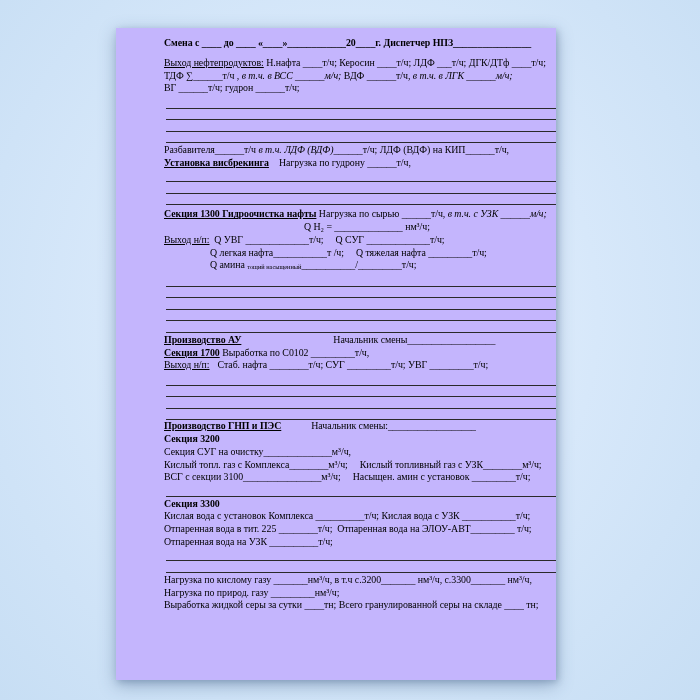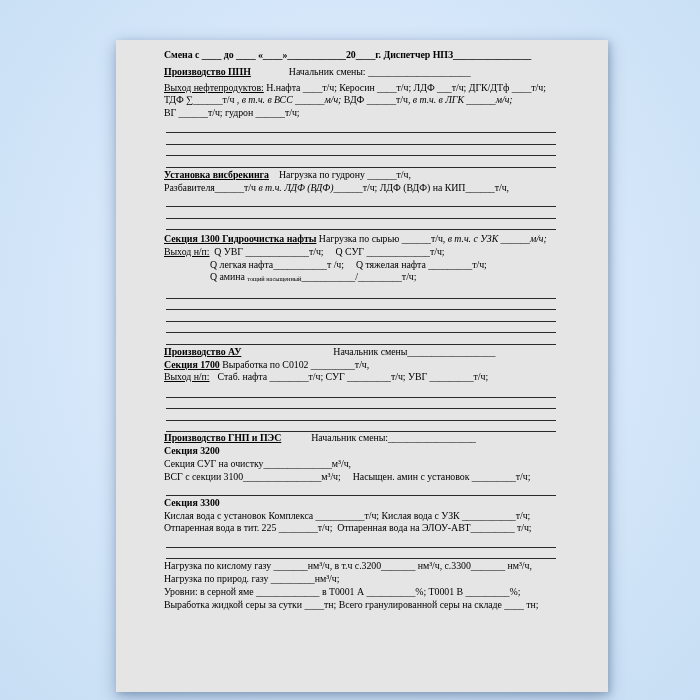--- a/index.html
+++ b/index.html
@@ -2,24 +2,23 @@
 <html><head>
 <meta charset="utf-8">
 <style>
   html,body{margin:0;padding:0;}
   body{
     width:700px;height:700px;overflow:hidden;
     background:radial-gradient(ellipse at 50% 45%, #eaf4fd 0%, #d7e8fa 50%, #c7def4 100%);
     font-family:"Liberation Serif","DejaVu Serif",serif;
   }
   .page{
-    position:absolute;left:116px;top:28px;width:492px;height:652px;
-    background:#e5e5e5;
+    position:absolute;left:116px;top:28px;width:440px;height:652px;
+    background:#c4b5fd;
     box-shadow:0 5px 16px rgba(55,85,125,.40), 2px 2px 6px rgba(55,85,125,.25);
-    margin-top:12px;
   }
   .content{
     position:absolute;left:48px;top:9px;width:392px;height:636px;
     font-size:9.9px;line-height:12.8px;color:#000;letter-spacing:-0.05px;
     overflow:hidden;
   }
   .line{white-space:pre;overflow:hidden;}
   .seg{display:inline;}
   .b{font-weight:bold;}
   .u{text-decoration:underline;}
@@ -28,39 +27,39 @@
   .gap{display:inline-block;height:1px;}
   .rule{height:10.5px;border-bottom:1px solid #2a2a2a;margin-left:2px;}
 </style>
 </head>
 <body>
 
 <div class="page">
   <div class="content">
       <div class="line"><span class="seg b">Смена с ____ до ____ «____»____________20____г. Диспетчер НПЗ________________</span></div>
       <div style="height: 4px;"></div>
-      <div class="line"><span class="seg b u">Производство ППН</span><span class="gap" style="width: 38px;"></span><span class="seg">Начальник смены: _____________________</span></div>
       <div style="height: 3px;"></div>
       <div class="line"><span class="seg u">Выход нефтепродуктов:</span><span class="seg"> Н.нафта ____т/ч; Керосин ____т/ч; ЛДФ ___т/ч; ДГК/ДТф ____т/ч;</span></div>
       <div class="line"><span class="seg">ТДФ ∑______т/ч , </span><span class="seg i">в т.ч. в ВСС</span><span class="seg"> ______</span><span class="seg i">м/ч;</span><span class="seg"> ВДФ ______т/ч, </span><span class="seg i">в т.ч. в ЛГК</span><span class="seg"> ______</span><span class="seg i">м/ч;</span></div>
       <div class="line"><span class="seg">ВГ ______т/ч; гудрон ______т/ч;</span></div>
       <div style="height: 2px;"></div>
       <div class="rule"></div>
       <div class="rule"></div>
       <div class="rule"></div>
       <div class="rule"></div>
       <div style="height: 1px;"></div>
+      <div class="line"><span class="seg">Разбавителя______т/ч </span><span class="seg i">в т.ч. ЛДФ (ВДФ)</span><span class="seg">______т/ч; ЛДФ (ВДФ) на КИП______т/ч,</span></div>
       <div class="line"><span class="seg b u">Установка висбрекинга</span><span class="gap" style="width: 10px;"></span><span class="seg">Нагрузка по гудрону ______т/ч,</span></div>
-      <div class="line"><span class="seg">Разбавителя______т/ч </span><span class="seg i">в т.ч. ЛДФ (ВДФ)</span><span class="seg">______т/ч; ЛДФ (ВДФ) на КИП______т/ч,</span></div>
       <div style="height: 1px;"></div>
       <div class="rule"></div>
       <div class="rule"></div>
       <div class="rule"></div>
       <div style="height: 3px;"></div>
       <div class="line"><span class="seg b u">Секция 1300 Гидроочистка нафты</span><span class="seg"> Нагрузка по сырью ______т/ч, </span><span class="seg i">в т.ч. с УЗК</span><span class="seg"> ______</span><span class="seg i">м/ч;</span></div>
+      <div class="line" style="padding-left: 140px;"><span class="seg">Q H₂ = ______________ нм³/ч;</span></div>
       <div class="line"><span class="seg u">Выход н/п:</span><span class="seg">  Q УВГ _____________т/ч;</span><span class="gap" style="width: 12px;"></span><span class="seg">Q СУГ _____________т/ч;</span></div>
       <div class="line" style="padding-left: 46px;"><span class="seg">Q легкая нафта___________т /ч;</span><span class="gap" style="width: 12px;"></span><span class="seg">Q тяжелая нафта _________т/ч;</span></div>
       <div class="line" style="padding-left: 46px;"><span class="seg">Q амина </span><span class="seg sm">тощий насыщенный</span><span class="seg">___________/_________т/ч;</span></div>
       <div style="height: 1px;"></div>
       <div class="rule"></div>
       <div class="rule"></div>
       <div class="rule"></div>
       <div class="rule"></div>
       <div class="rule"></div>
       <div style="height: 1px;"></div>
@@ -68,29 +67,30 @@
       <div class="line"><span class="seg b u">Секция 1700</span><span class="seg"> Выработка по С0102 _________т/ч,</span></div>
       <div class="line"><span class="seg u">Выход н/п:</span><span class="gap" style="width: 8px;"></span><span class="seg">Стаб. нафта ________т/ч; СУГ _________т/ч; УВГ _________т/ч;</span></div>
       <div style="height: 2px;"></div>
       <div class="rule"></div>
       <div class="rule"></div>
       <div class="rule"></div>
       <div class="rule"></div>
       <div class="line"><span class="seg b u">Производство ГНП и ПЭС</span><span class="gap" style="width: 30px;"></span><span class="seg">Начальник смены:__________________</span></div>
       <div class="line"><span class="seg b">Секция 3200</span></div>
       <div class="line"><span class="seg">Секция СУГ на очистку______________м³/ч,</span></div>
+      <div class="line"><span class="seg">Кислый топл. газ с Комплекса________м³/ч;</span><span class="gap" style="width: 12px;"></span><span class="seg">Кислый топливный газ с УЗК________м³/ч;</span></div>
       <div class="line"><span class="seg">ВСГ с секции 3100________________м³/ч;</span><span class="gap" style="width: 12px;"></span><span class="seg">Насыщен. амин с установок _________т/ч;</span></div>
       <div style="height: 1px;"></div>
       <div class="rule"></div>
       <div style="height: 1px;"></div>
       <div class="line"><span class="seg b">Секция 3300</span></div>
       <div class="line"><span class="seg">Кислая вода с установок Комплекса __________т/ч; Кислая вода с УЗК ___________т/ч;</span></div>
       <div class="line"><span class="seg">Отпаренная вода в тит. 225 ________т/ч;  Отпаренная вода на ЭЛОУ-АВТ_________ т/ч;</span></div>
+      <div class="line"><span class="seg">Отпаренная вода на УЗК __________т/ч;</span></div>
       <div style="height: 1px;"></div>
       <div class="rule"></div>
       <div class="rule"></div>
       <div style="height: 1px;"></div>
       <div class="line"><span class="seg">Нагрузка по кислому газу _______нм³/ч, в т.ч с.3200_______ нм³/ч, с.3300_______ нм³/ч,</span></div>
       <div class="line"><span class="seg">Нагрузка по природ. газу _________нм³/ч;</span></div>
-      <div class="line"><span class="seg">Уровни: в серной яме _____________ в Т0001 А __________%; Т0001 В _________%;</span></div>
       <div class="line"><span class="seg">Выработка жидкой серы за сутки ____тн; Всего гранулированной серы на складе ____ тн;</span></div>
     </div>
 </div>
 
 </body></html>

